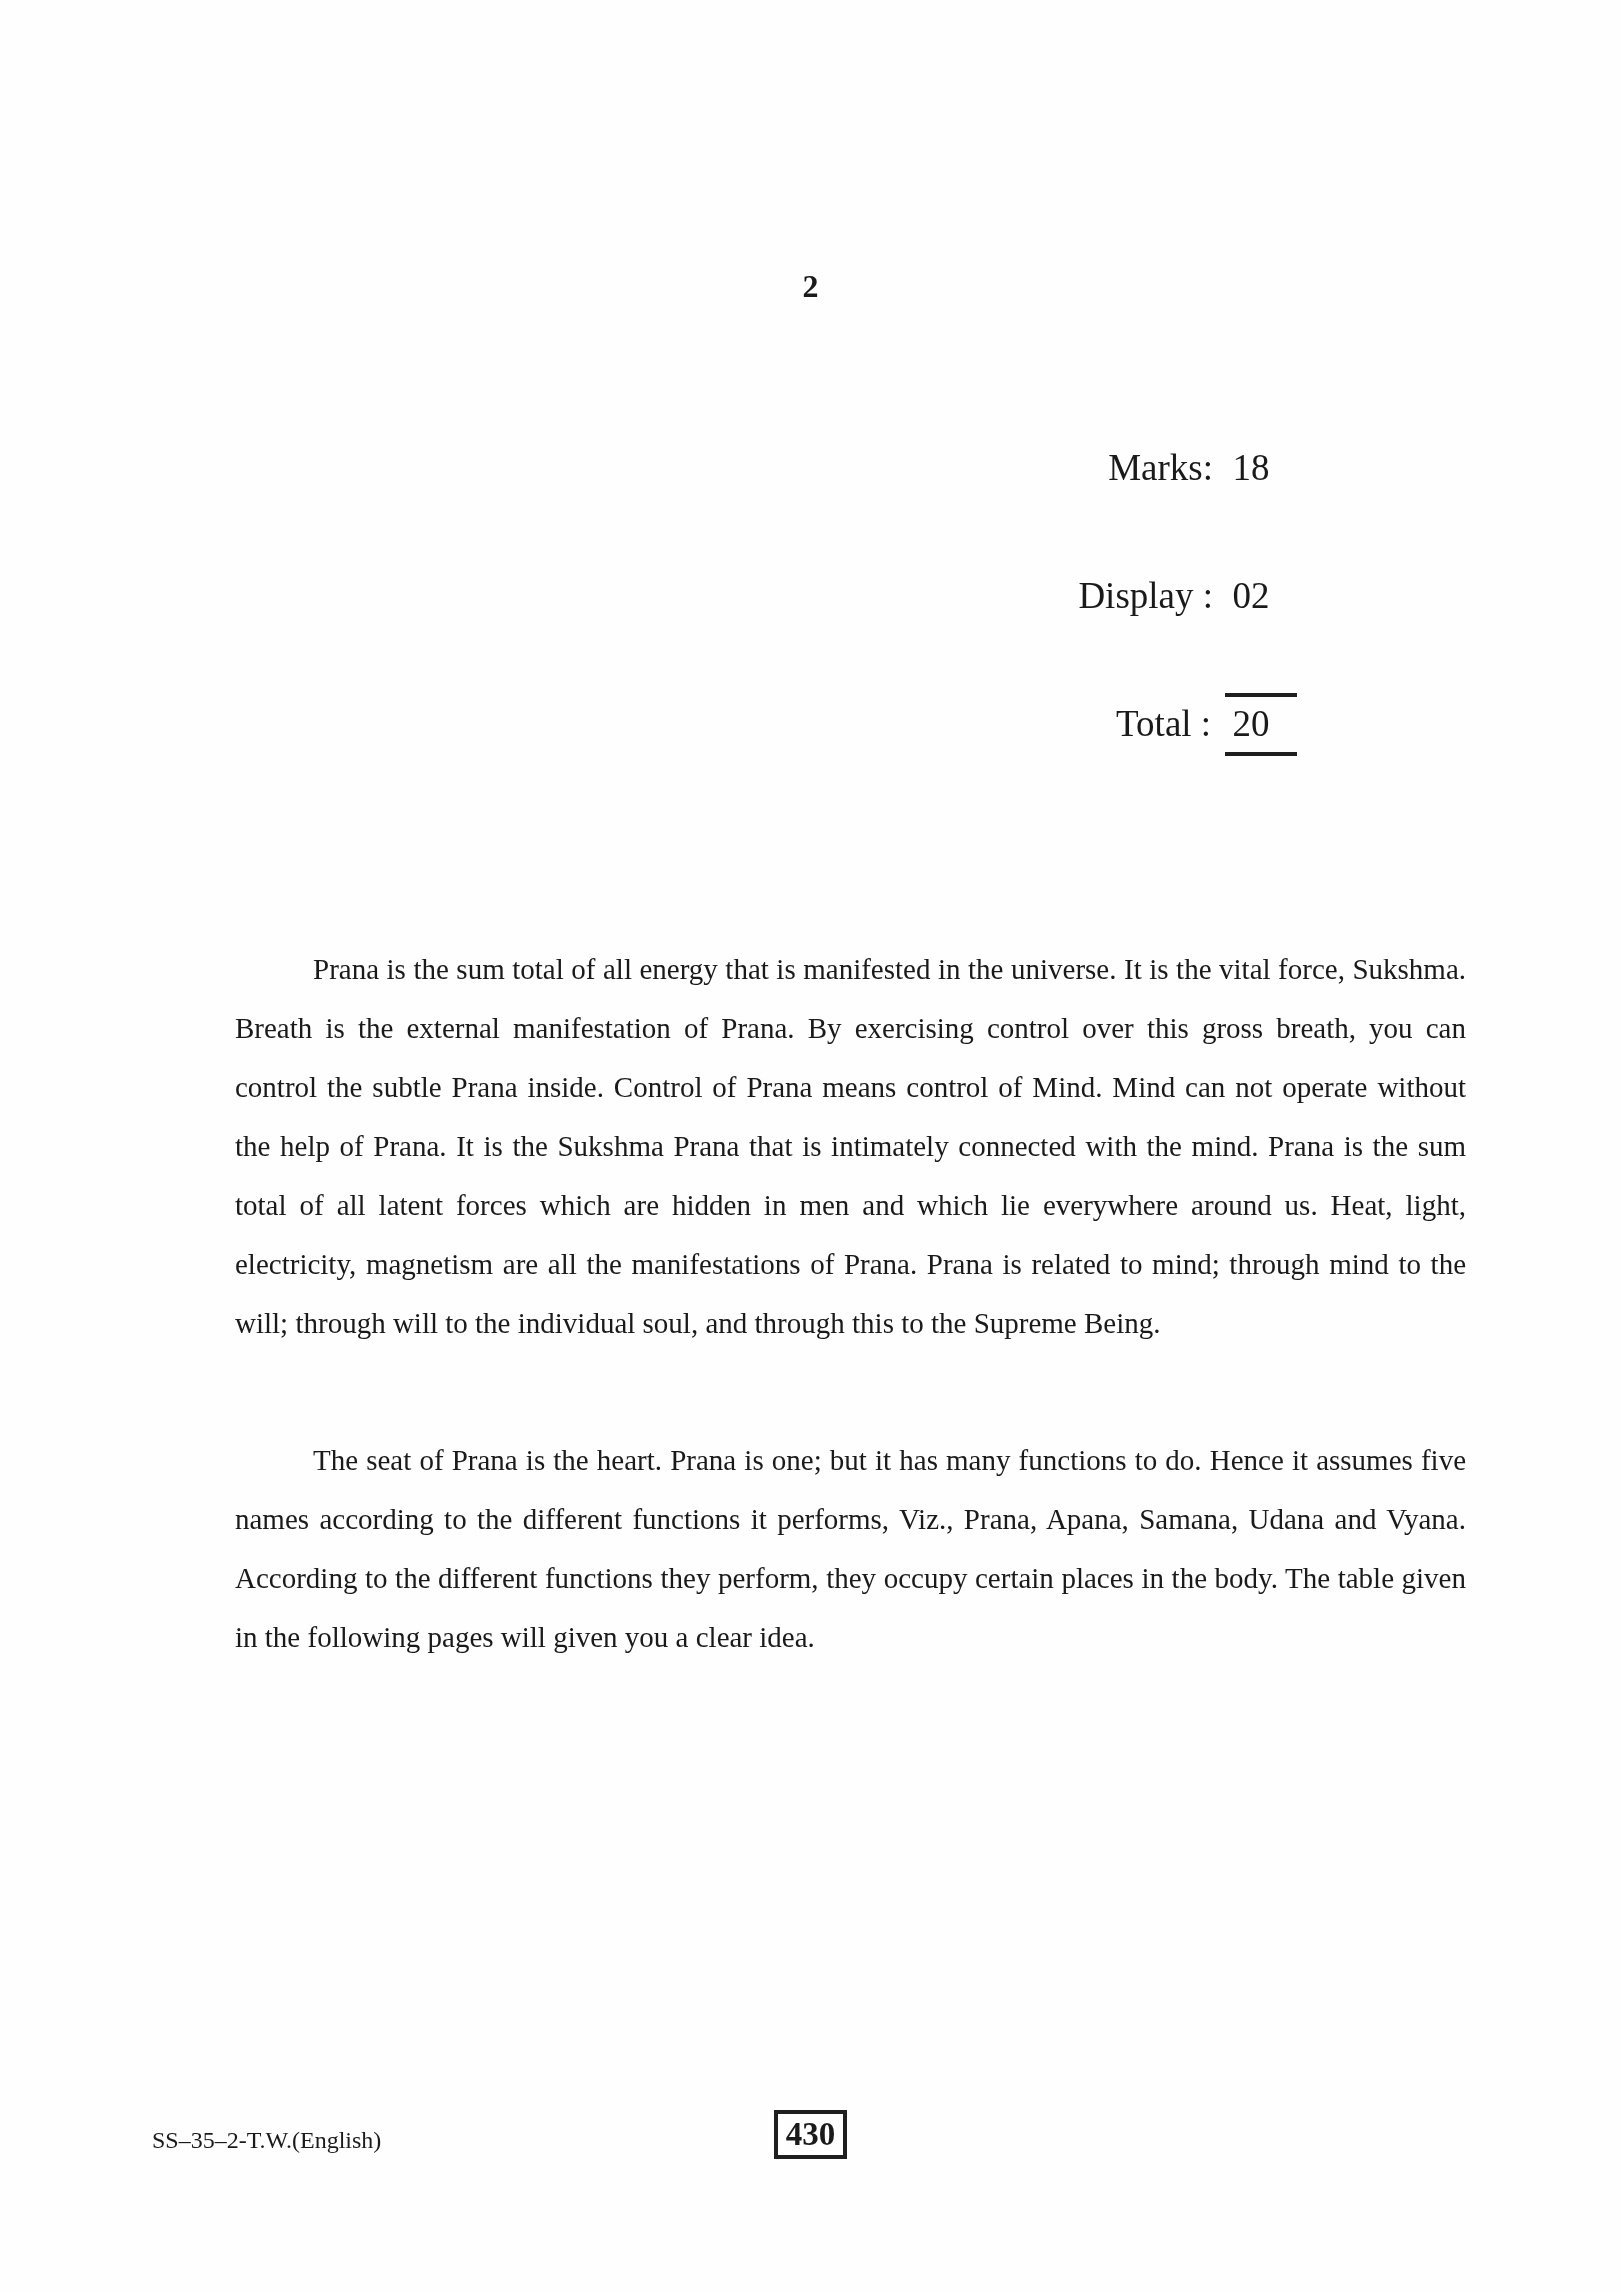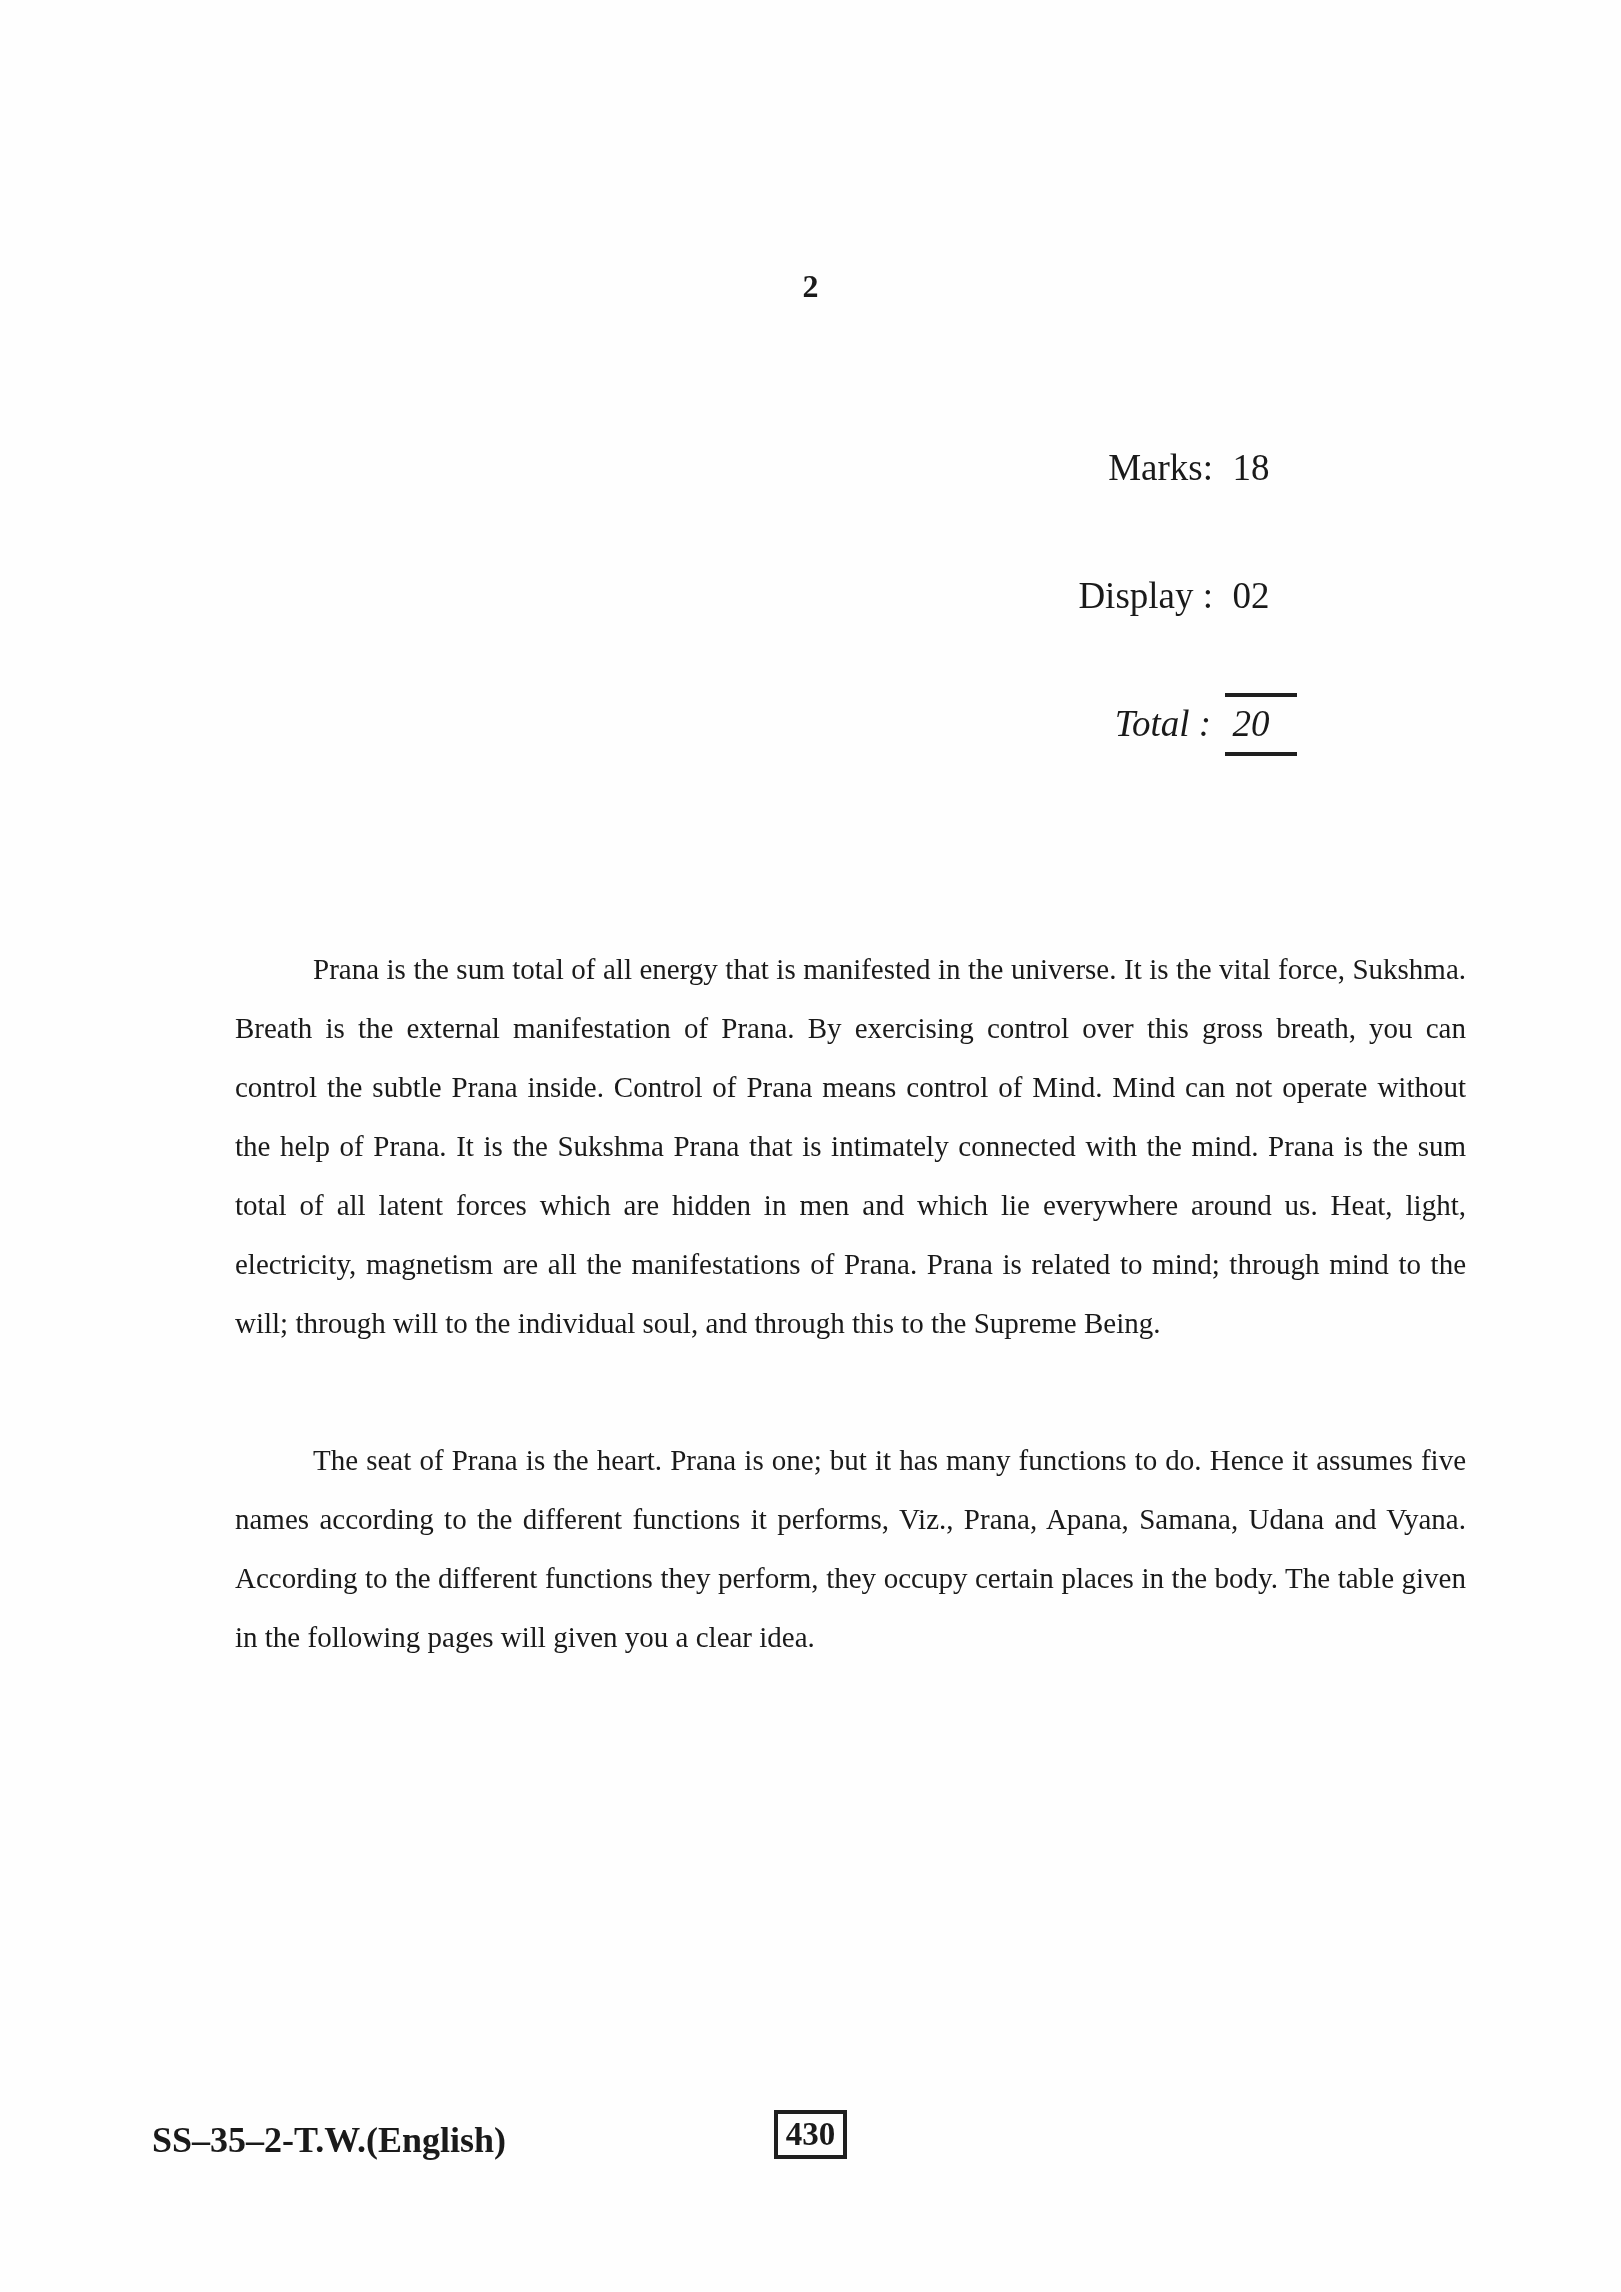--- a/index.html
+++ b/index.html
@@ -57,21 +57,21 @@
   .marks-row {
     position: absolute;
     right: 0;
     white-space: nowrap;
     line-height: 53px;
     text-align: right;
   }
   .marks-row .value { margin-left: 19.6px; }
   .marks-row-1 { top: 0;     padding-right: 27.4px; }
   .marks-row-2 { top: 128px; padding-right: 27.4px; }
-  .marks-row-total { top: 252px; font-style: italic; }
+  .marks-row-total { top: 252px; }
   .total-value {
     display: inline-block;
     margin-left: 13.7px;
     border-top: 4.9px solid #1f1f1f;
     border-bottom: 4.9px solid #1f1f1f;
     padding: 6.9px 27.4px 8.8px 7.8px;
     line-height: 39px;
   }
 
   
@@ -104,22 +104,22 @@
   .para {
     margin: 0 0 78px 0;
     text-indent: 78px;
   }
 
   
   .footer-code {
     position: absolute;
     left: 152px;
     top: 2119px;
-    font-size: 36px;
-    font-weight: bold;
+    font-size: 24px;
+    font-weight: normal;
     line-height: 43px;
     white-space: nowrap;
   }
   .footer-badge {
     position: absolute;
     left: 774px;
     top: 2110px;
     min-width: 61px;
     height: 41px;
     border: 4.9px solid #1f1f1f;

